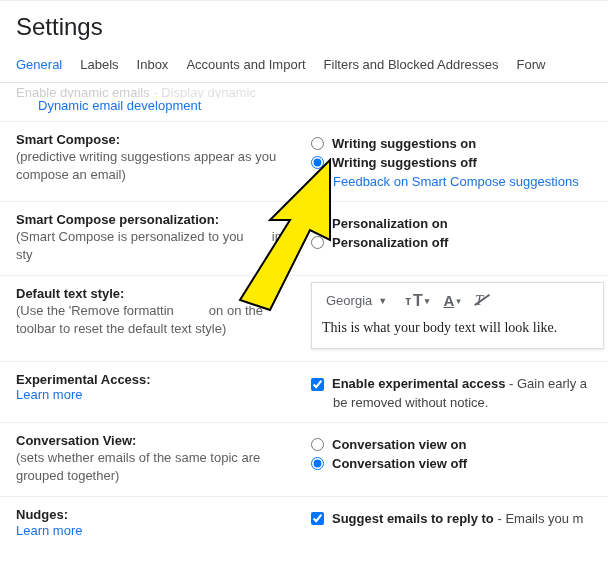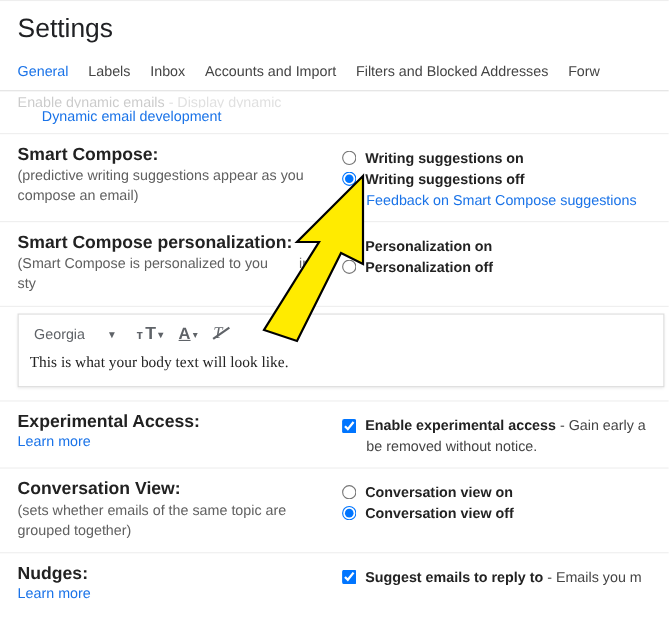--- a/index.html
+++ b/index.html
@@ -5,34 +5,34 @@
   * { box-sizing: border-box; margin: 0; padding: 0; }
   body { font-family: Arial, Helvetica, sans-serif; font-size: 13px; color: #222; width: 608px; overflow: hidden; background: #fff; }
   .header { padding: 12px 16px 8px; border-top: 1px solid #eee; }
   .header h1 { font-size: 24px; font-weight: 400; color: #202124; }
   .tabs { display: flex; gap: 18px; padding: 8px 16px 10px; border-bottom: 1px solid #e0e0e0; font-size: 13px; color: #444; white-space: nowrap; overflow: hidden; text-align: right; }
   .tab { cursor: pointer; }
   .tab.active { color: #1a73e8; font-weight: 500; }
   .section { display: flex; border-bottom: 1px solid #eee; padding: 10px 0 12px 16px; position: relative; }
   .left { width: 295px; flex-shrink: 0; padding-right: 12px; }
   .right { flex: 1; padding-right: 4px; }
-  .label-title { font-weight: bold; font-size: 16px; color: #222; }
+  .label-title { font-weight: bold; font-size: 13px; color: #222; }
   .label-desc { font-size: 13px; color: #606060; line-height: 1.35; margin-top: 1px; }
   .link { color: #1a73e8; cursor: pointer; font-size: 13px; }
   .opt-row { display: flex; align-items: center; gap: 8px; margin: 4px 0; }
   .opt-row input[type=radio], .opt-row input[type=checkbox] { margin: 0; cursor: pointer; }
   .opt-label { font-weight: bold; font-size: 13px; }
   .opt-extra { font-size: 13px; color: #444; font-weight: normal; }
   .feedback { color: #1a73e8; font-size: 13px; margin-left: 22px; margin-top: 2px; cursor: pointer; }
   .cutoff-top { padding: 2px 0 8px 16px; border-bottom: 1px solid #eee; display: flex; }
   .cutoff-top .left { color: #444; }
   .cutoff-top .right { color: #444; }
   .textstyle-box { border: 1px solid #ddd; background: #fff; box-shadow: 0 1px 3px rgba(0,0,0,0.1); padding: 8px 10px 12px; margin-top: -4px; }
   .toolbar { display: flex; align-items: center; gap: 14px; color: #5f6368; margin-bottom: 10px; }
-  .font-select { display: flex; align-items: center; gap: 20px; font-size: 13px; cursor: pointer; padding: 2px 4px; }
+  .font-select { display: flex; align-items: center; gap: 6px; font-size: 13px; cursor: pointer; padding: 2px 4px; }
   .tool-icon { cursor: pointer; font-family: Arial; color: #5f6368; display: inline-flex; align-items: center; gap: 2px; }
   .preview-text { font-family: Georgia, serif; font-size: 14px; color: #222; }
   .arrow-overlay { position: absolute; left: 200px; top: 130px; pointer-events: none; z-index: 10; }
   .nudges-learn { color:#1a73e8; font-size:13px; margin-top:1px; cursor:pointer; }
 </style>
 </head>
 <body>
 
 <div class="header">
   <h1>Settings</h1>
@@ -87,20 +87,26 @@
       <span class="opt-label">Personalization on</span>
     </div>
     <div class="opt-row">
       <input type="radio" name="scp" style="">
       <span class="opt-label">Personalization off</span>
     </div>
   </div>
 </div>
 
 <div class="section">
+  <div class="left">
+    <div class="label-title">Default text style:</div>
+    <div class="label-desc">
+      <span>(Use the 'Remove formattin</span><span style="visibility:hidden">g' butt</span><span>on on the toolbar to reset the default text style)</span>
+    </div>
+  </div>
   <div class="right">
     <div class="textstyle-box">
       <div class="toolbar">
         <span class="font-select">
           <span>Georgia</span>
           <span style="font-size:9px">▼</span>
         </span>
         <span class="tool-icon" style="font-weight:bold">
           <span style="font-size:12px">т</span>
             <span style="font-size:16px">T</span>

